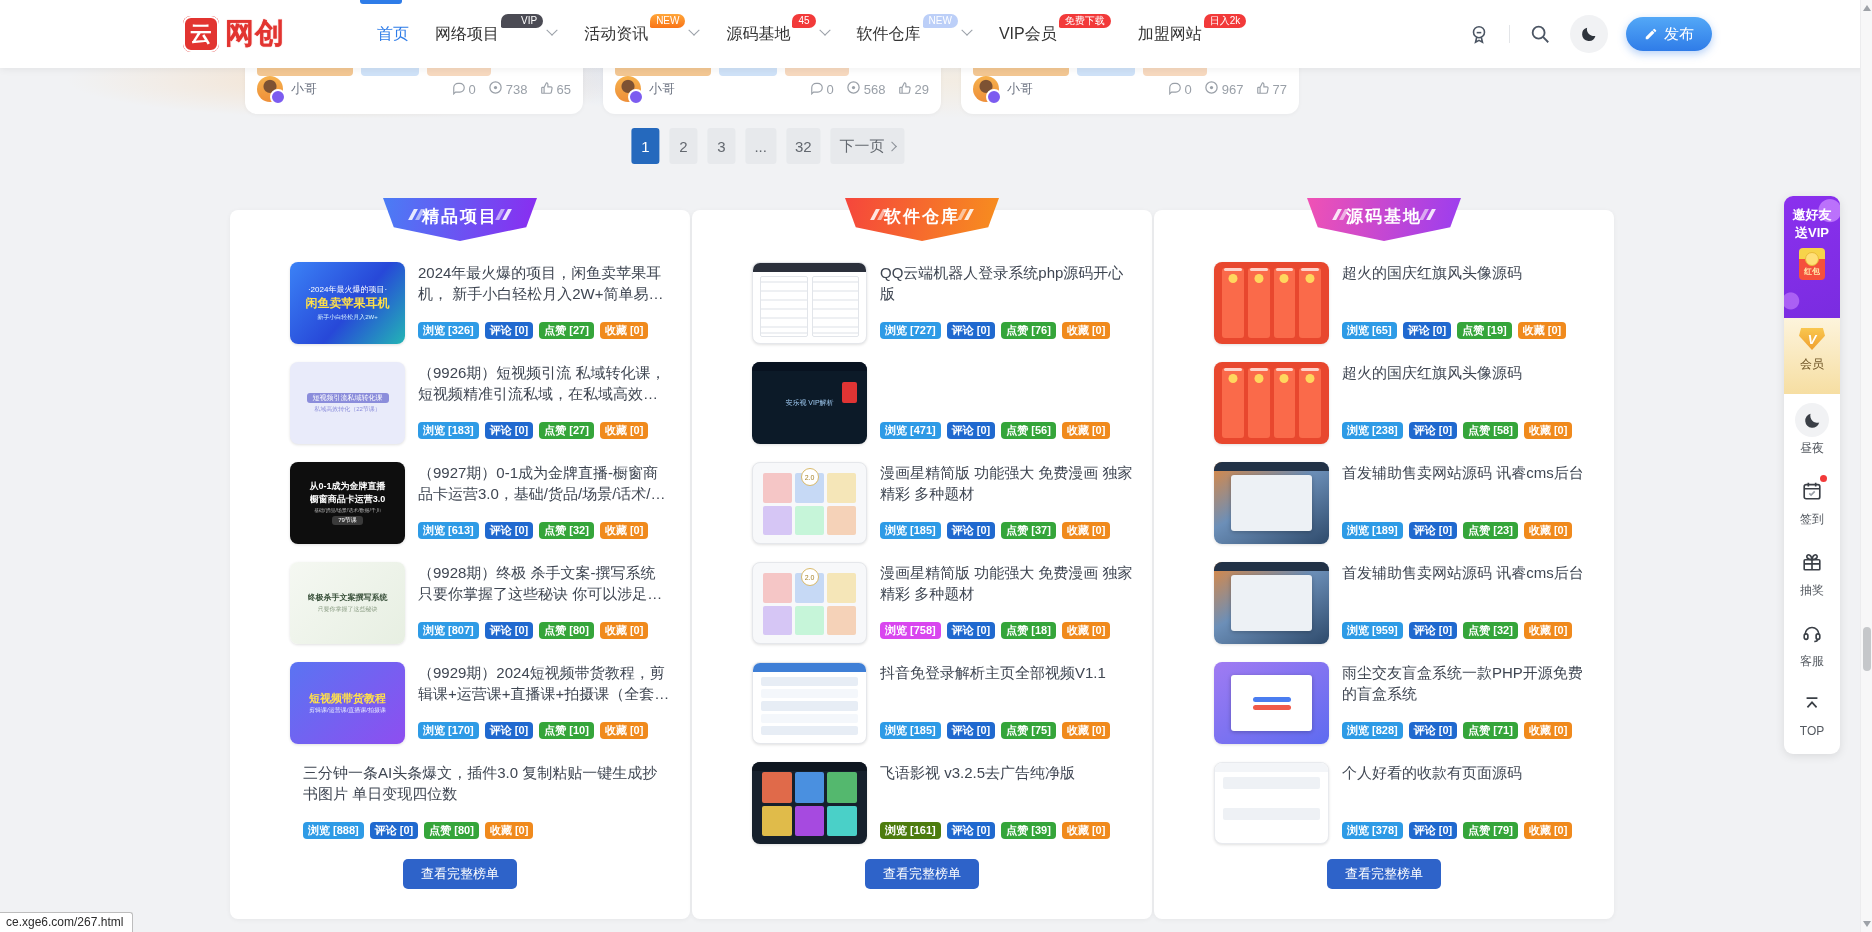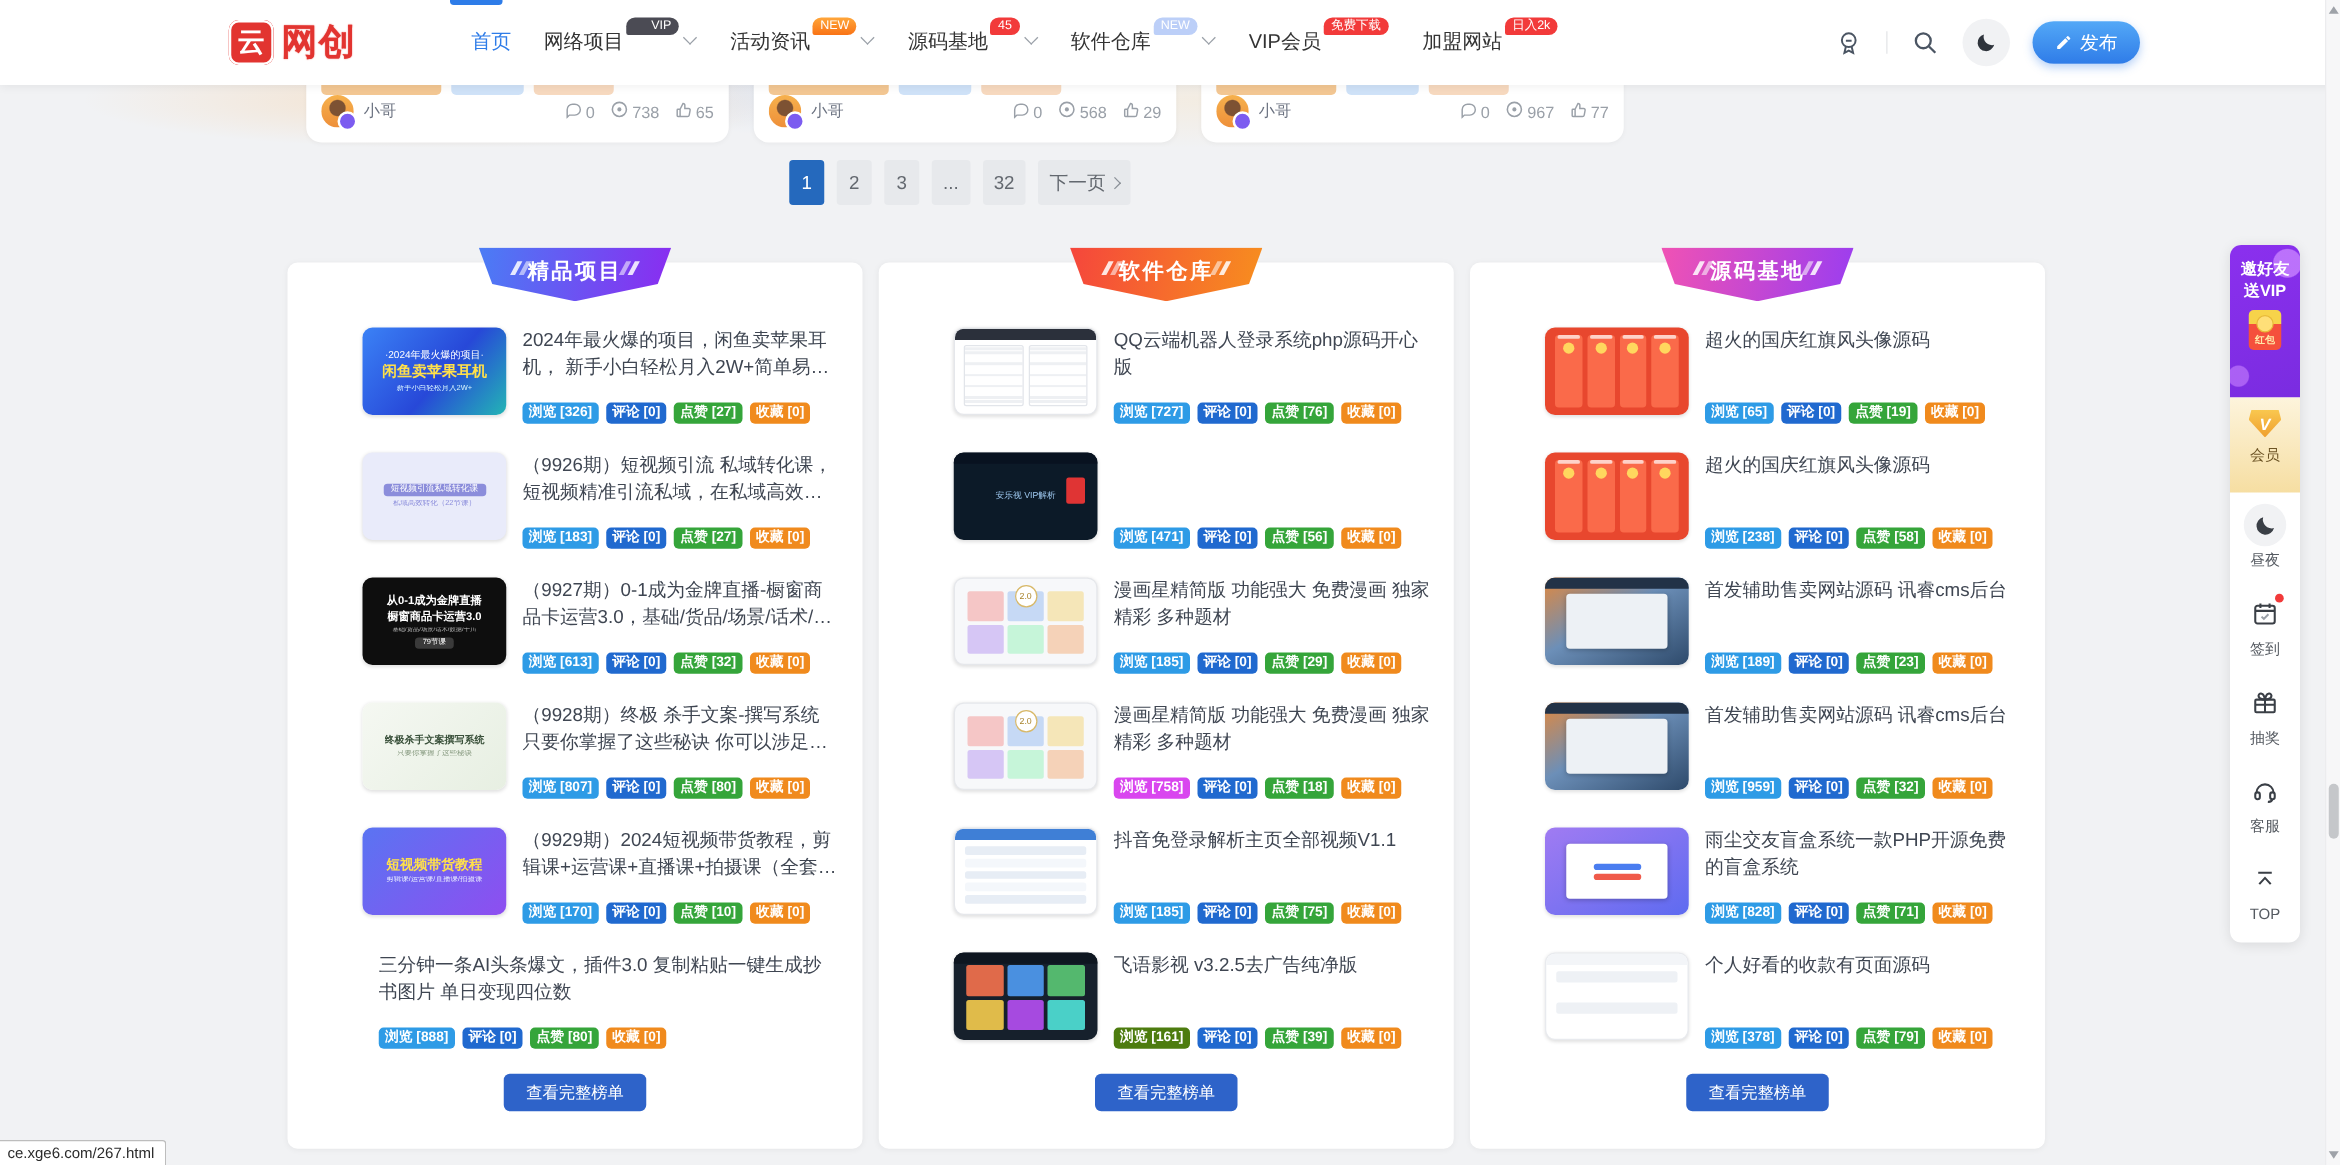--- a/index.html
+++ b/index.html
@@ -57,31 +57,31 @@
   .tstat{display:flex;align-items:center;gap:3px;}
 
   
   .pagination{position:absolute;left:768px;top:128px;transform:translateX(-50%);display:flex;gap:10px;z-index:5;}
   .pg{min-width:28px;height:36px;padding:0 9px;border-radius:3px;background:#e7e9ec;color:#63686f;font-size:15px;
     display:flex;align-items:center;justify-content:center;cursor:pointer;gap:4px;}
   .pg.active{background:#2569bd;color:#fff;}
   .pg .nchev{width:7px;height:7px;border-right:1.5px solid #8a9097;border-bottom:1.5px solid #8a9097;transform:rotate(-45deg);}
 
   
-  .columns{position:absolute;left:230px;top:210px;display:flex;gap:13px;z-index:4;}
+  .columns{position:absolute;left:230px;top:210px;display:flex;gap:2px;z-index:4;}
   .colcard{width:460px;height:709px;background:#fff;border-radius:8px;position:relative;box-shadow:0 1px 5px rgba(0,0,0,.05);}
   .ribbon{position:absolute;top:-12px;left:50%;transform:translateX(-50%);width:154px;height:43px;
     clip-path:polygon(0 0,100% 0,93% 68%,50% 100%,7% 68%);display:flex;align-items:flex-start;justify-content:center;
     padding-top:7px;color:#fff;font-size:17px;font-weight:bold;letter-spacing:2px;z-index:6;}
   .sp{display:inline-block;width:4px;height:11px;background:rgba(255,255,255,.85);transform:skewX(-28deg);
     margin:4px 7px 0;box-shadow:7px 0 0 rgba(255,255,255,.55);}
   .sp.r{box-shadow:-7px 0 0 rgba(255,255,255,.55);}
   .items{position:absolute;left:60px;right:18px;top:52px;}
   .item{display:flex;margin-bottom:22px;height:78px;cursor:pointer;}
-  .thumb{width:115px;height:70px;border-radius:8px;flex:none;position:relative;overflow:hidden;box-shadow:0 1px 3px rgba(0,0,0,.12);}
+  .thumb{width:115px;height:82px;border-radius:8px;flex:none;position:relative;overflow:hidden;box-shadow:0 1px 3px rgba(0,0,0,.12);}
   .itext{position:relative;margin-left:13px;flex:1;height:78px;}
   .title{font-size:15px;color:#3f4652;line-height:1.42;max-height:43px;overflow:hidden;
     display:-webkit-box;-webkit-line-clamp:2;-webkit-box-orient:vertical;}
   .badges{position:absolute;left:0;bottom:1px;display:flex;white-space:nowrap;}
   .badge{display:inline-block;color:#fff;font-size:11px;font-weight:bold;padding:2px 5px;border-radius:4px;margin-right:6px;line-height:1.2;}
   .colbtn{position:absolute;left:50%;bottom:30px;transform:translateX(-50%);background:#2e63c9;color:#fff;
     font-size:13px;padding:6px 18px;border-radius:5px;cursor:pointer;white-space:nowrap;}
 
   
   .tbar{position:absolute;top:0;left:0;right:0;height:9px;z-index:1;}
@@ -486,21 +486,21 @@
               <div class="tile" style="background: rgb(198, 245, 217);"></div>
               <div class="tile" style="background: rgb(245, 210, 184);"></div>
             </div>
             <div class="tcircle">2.0</div>
           </div>
           <div class="itext">
             <div class="title">漫画星精简版 功能强大 免费漫画 独家精彩 多种题材</div>
             <div class="badges">
               <span class="badge" style="background: rgb(46, 155, 230);">浏览 [185]</span>
               <span class="badge" style="background: rgb(32, 105, 207);">评论 [0]</span>
-              <span class="badge" style="background: rgb(53, 165, 58);">点赞 [29]</span>
+              <span class="badge" style="background: rgb(53, 165, 58);">点赞 [37]</span>
               <span class="badge" style="background: rgb(240, 138, 29);">收藏 [0]</span>
             </div>
           </div>
         </div>
         <div class="item">
           <div class="thumb" style="background: rgb(247, 248, 250); border: 1px solid rgb(229, 231, 235);">
             <div class="tgrid">
               <div class="tile" style="background: rgb(245, 198, 198);"></div>
               <div class="tile" style="background: rgb(198, 217, 245);"></div>
               <div class="tile" style="background: rgb(245, 230, 184);"></div>

